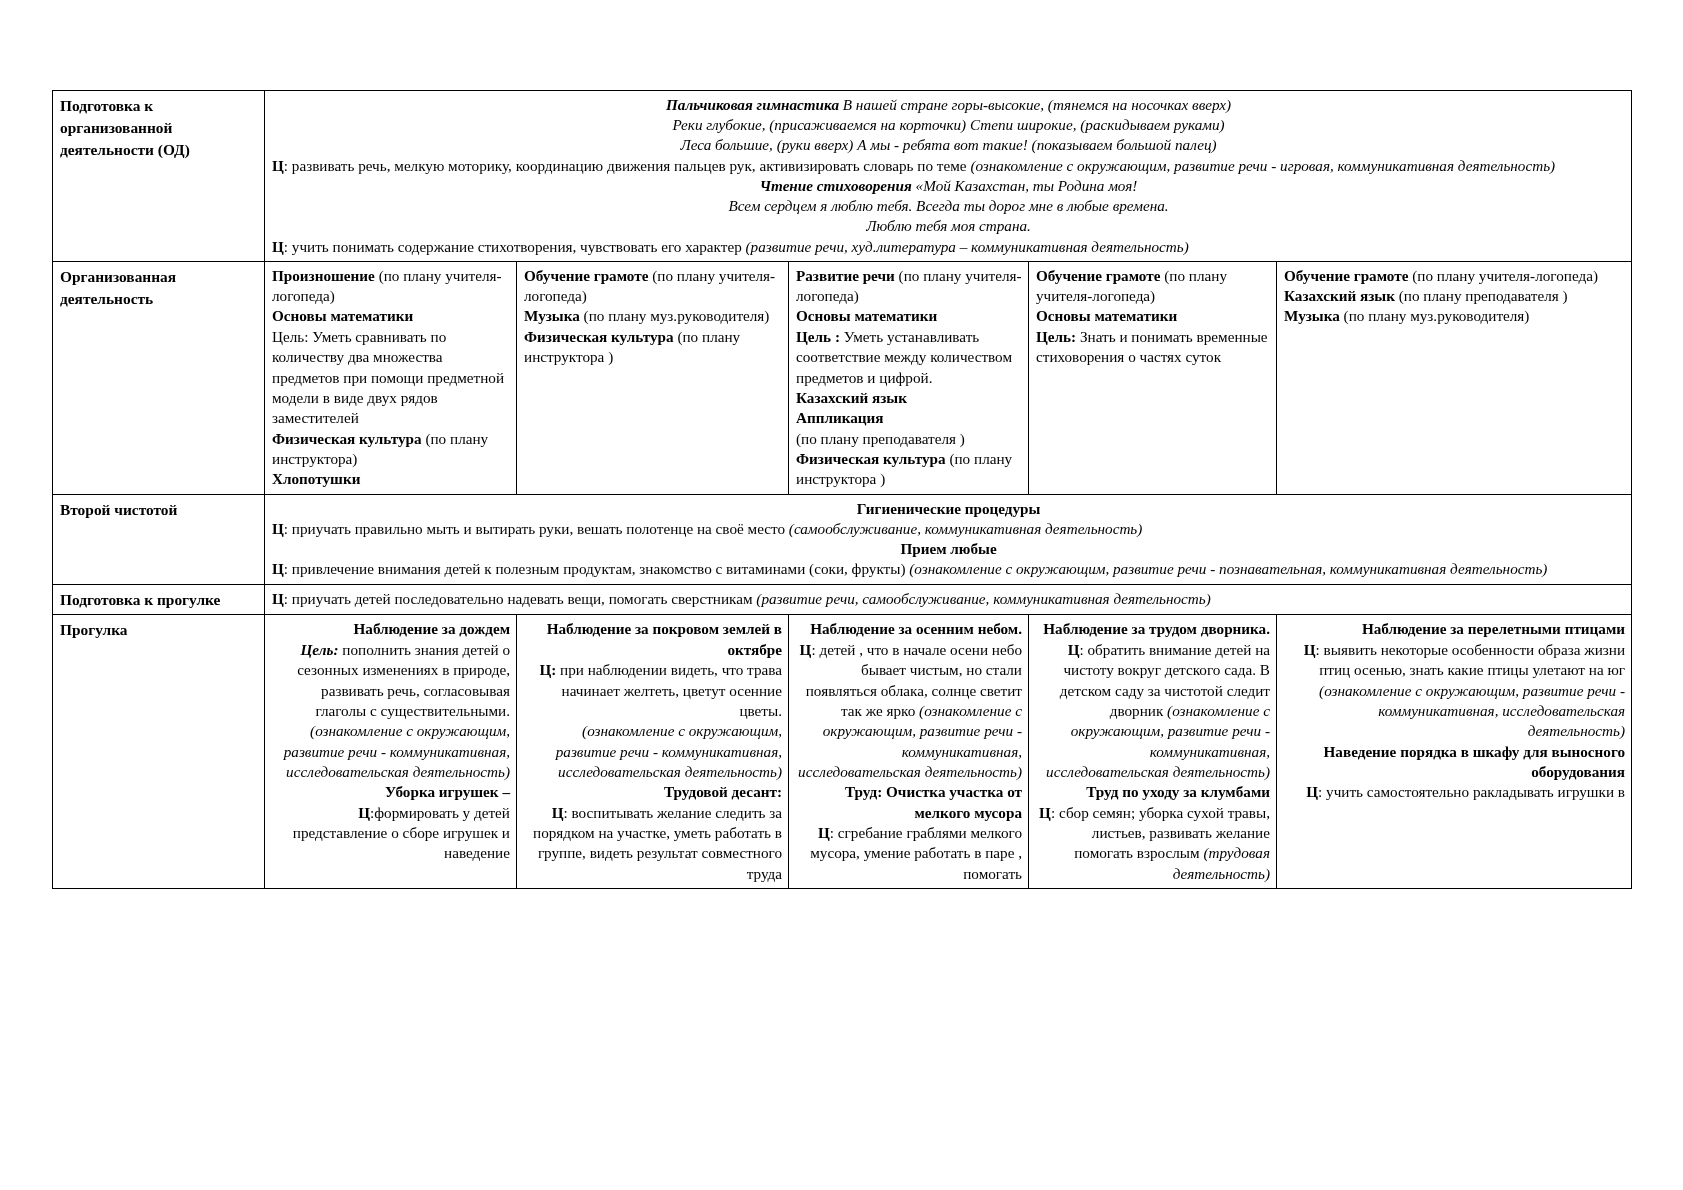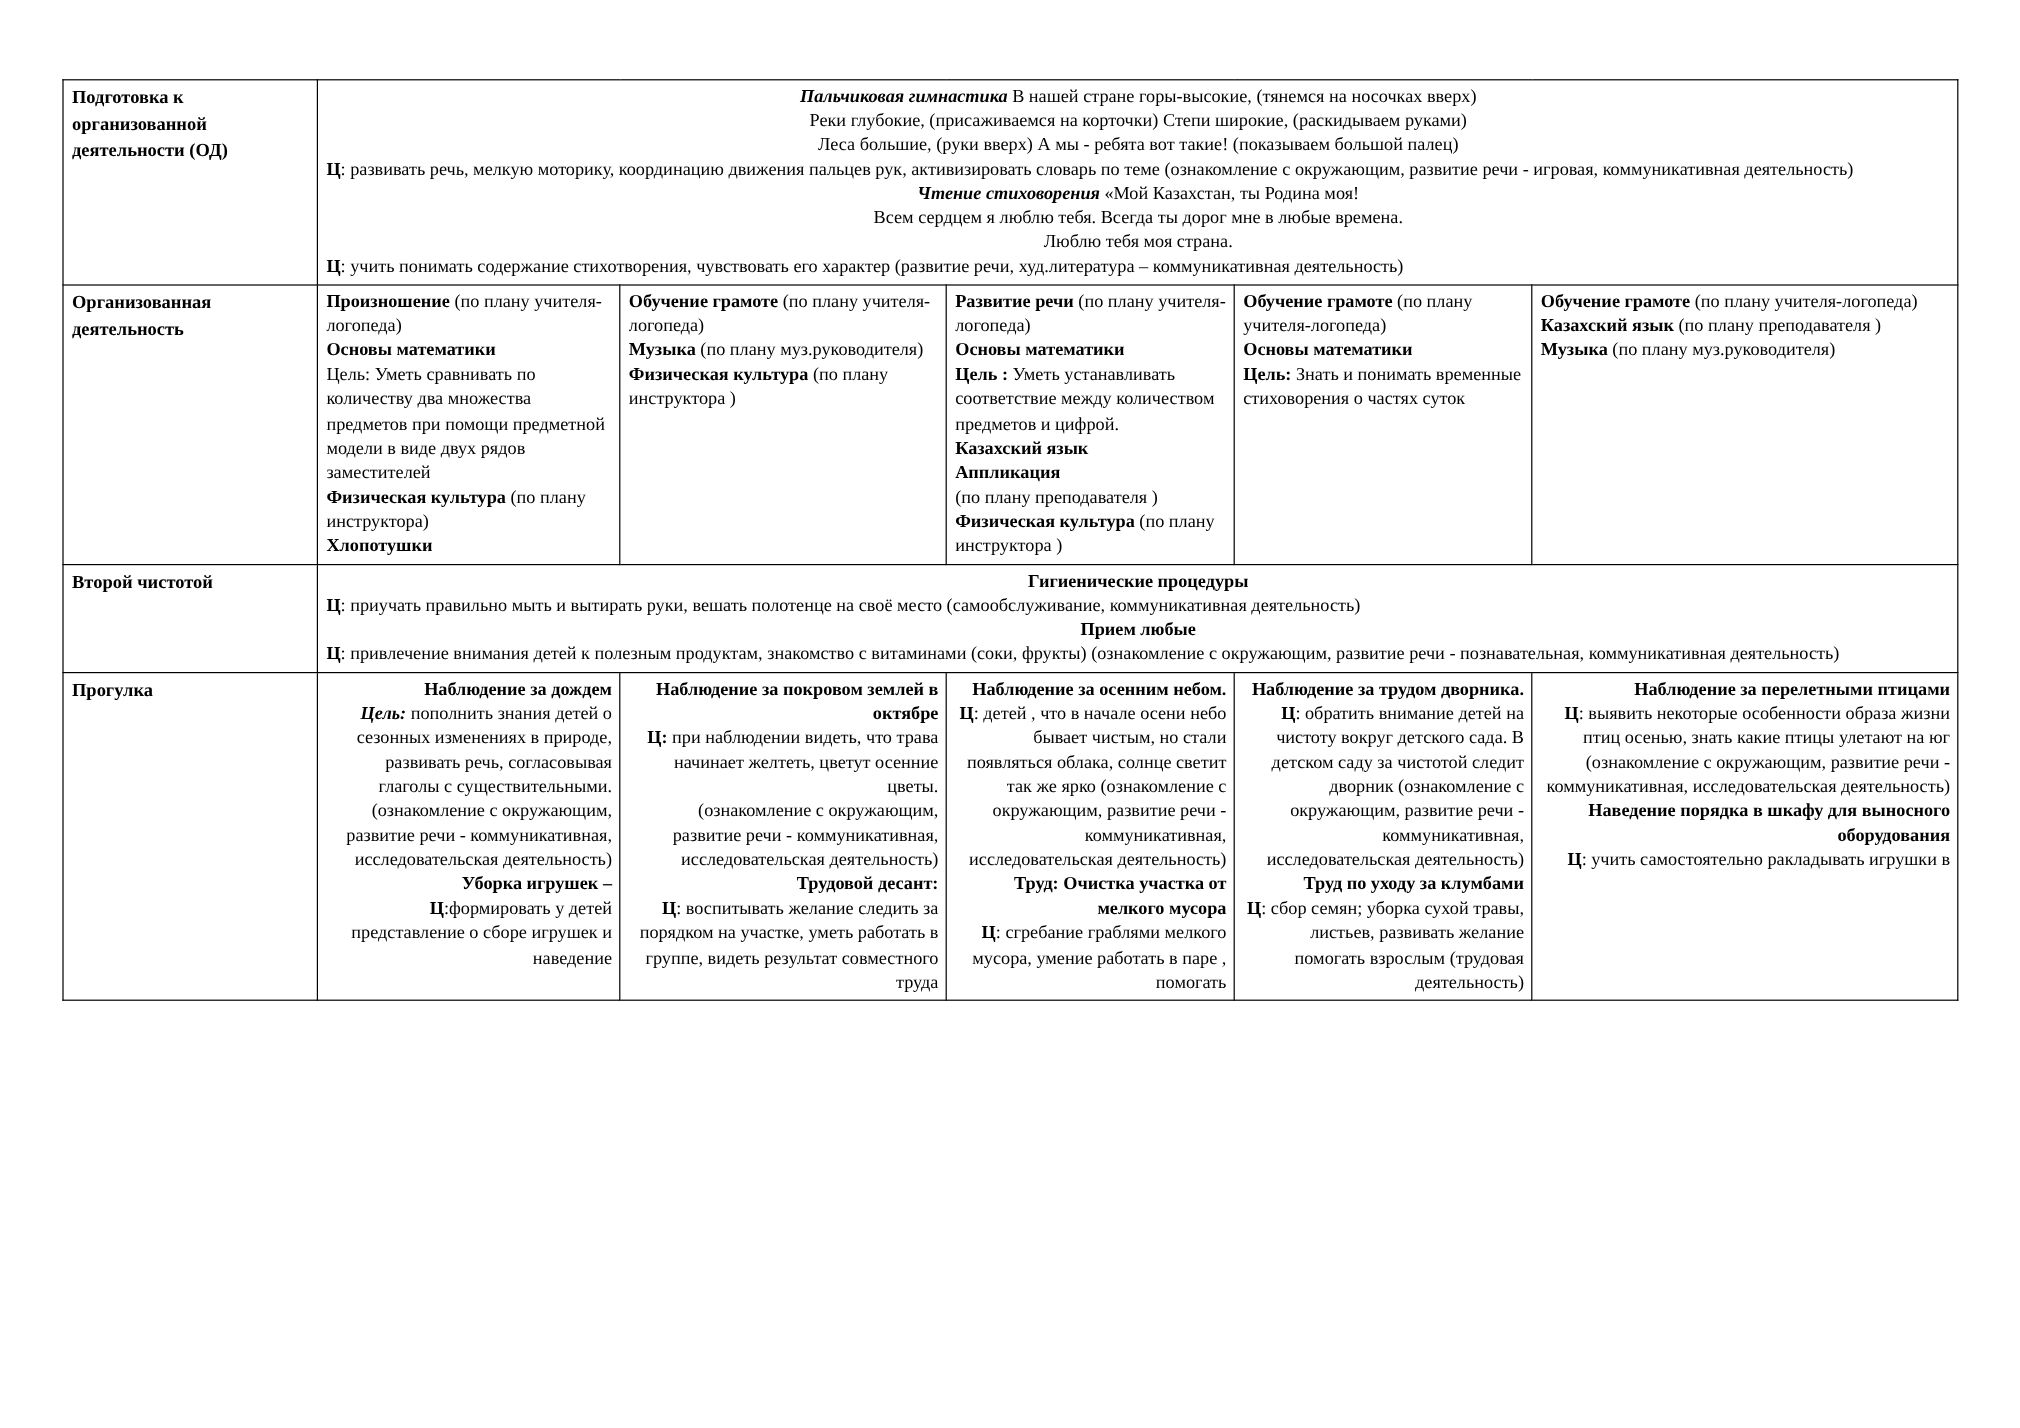--- a/index.html
+++ b/index.html
@@ -12,21 +12,21 @@
     height: 1190px;
     font-family: "Liberation Serif", "DejaVu Serif", serif;
     color: #000000;
     overflow: hidden;
   }
   .page {
     position: relative;
     width: 1683px;
     height: 1190px;
     box-sizing: border-box;
-    padding: 66px 52px 0 52px;
+    padding: 90px 52px 0 52px;
   }
   table.plan {
     border-collapse: collapse;
     width: 1579px;
     table-layout: fixed;
     font-size: 15.2px;
     line-height: 1.30;
   }
   table.plan td {
     border: 1px solid #000000;
@@ -42,21 +42,21 @@
 
   .label-cell {
     font-weight: bold;
     font-size: 15.4px;
     line-height: 1.42;
   }
   .label-mid { padding-top: 58px; }
   .label-mid2 { padding-top: 36px; }
 
   b, .b { font-weight: bold; }
-  i, .i { }
+  i, .i { font-style: italic; }
   .bi { font-weight: bold; font-style: italic; text-align: right; }
 
   .center { text-align: center; }
   .just { text-align: justify; text-justify: inter-word; }
   .line { margin: 0; }
 
   .big-cell { line-height: 1.33; }
   .walk-cell { line-height: 1.34; font-size: 15.2px; text-align: right; }
   .od-cell { line-height: 1.34; }
 </style>
@@ -138,20 +138,28 @@
         <span>Второй чистотой</span>
       </td>
       <td colspan="5" class="big-cell">
         <p class="line center b">Гигиенические процедуры</p>
         <p class="line"><span class="b">Ц</span><span>: приучать правильно мыть и вытирать руки, вешать полотенце на своё место </span><span class="i">(самообслуживание, коммуникативная деятельность)</span></p>
         <p class="line center b">Прием любые</p>
         <p class="line"><span class="b">Ц</span><span>: привлечение внимания детей к полезным продуктам, знакомство с витаминами (соки, фрукты) </span><span class="i">(ознакомление с окружающим, развитие речи - познавательная, коммуникативная деятельность)</span></p>
       </td>
     </tr>
 
+    <tr>
+      <td class="label-cell">
+        <span>Подготовка к прогулке</span>
+      </td>
+      <td colspan="5" class="big-cell">
+        <p class="line"><span class="b">Ц</span><span>: приучать детей  последовательно надевать вещи, помогать сверстникам </span><span class="i">(развитие речи, самообслуживание, коммуникативная деятельность)</span></p>
+      </td>
+    </tr>
 
     <tr>
       <td class="label-cell">
         <span>Прогулка</span>
       </td>
 
       <td class="walk-cell just">
         <p class="line b">Наблюдение за дождем</p>
         <p class="line"><span class="bi">Цель:</span><span> пополнить знания детей о сезонных изменениях в природе, развивать речь, согласовывая глаголы с существительными.</span></p>
         <p class="line i"> (ознакомление с окружающим, развитие речи - коммуникативная, исследовательская деятельность)</p>

